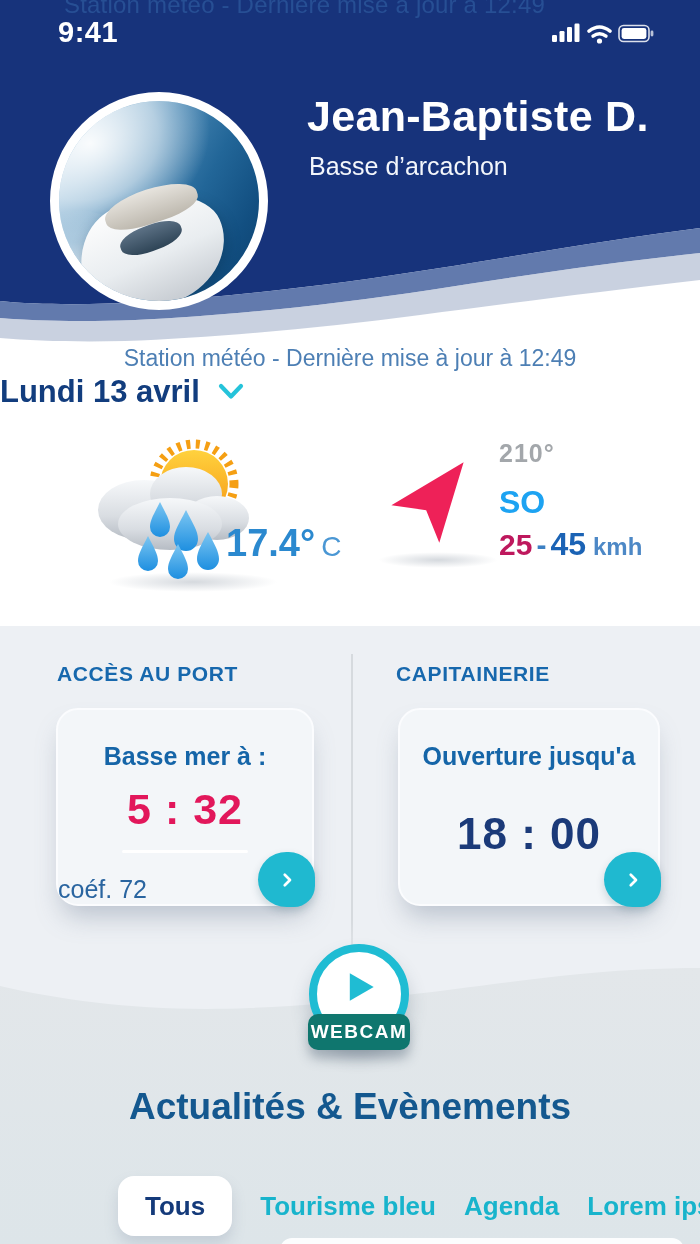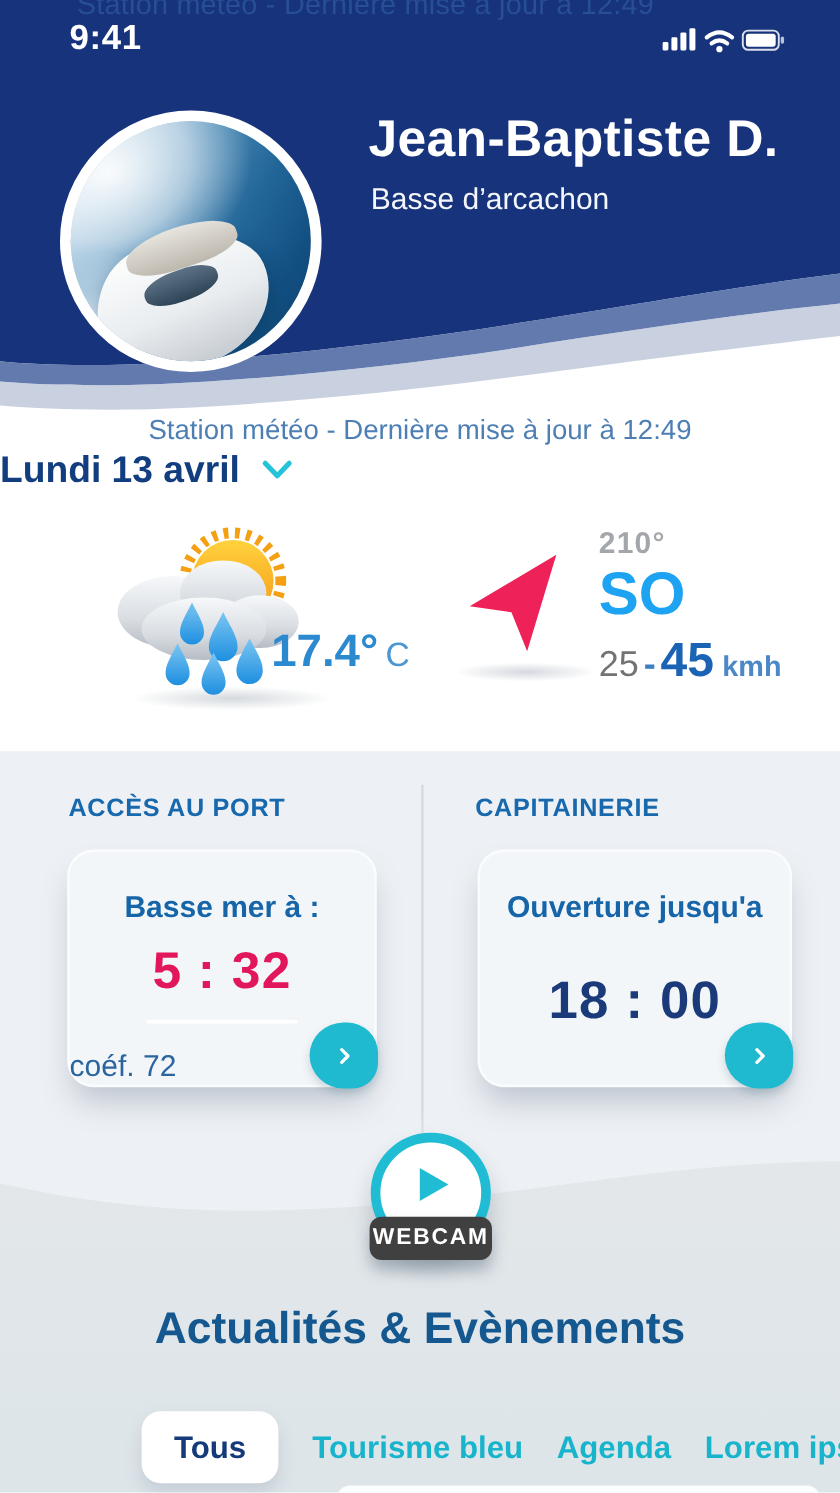--- a/index.html
+++ b/index.html
@@ -73,25 +73,25 @@
   .icon-shadow {
     position:absolute; border-radius:50%;
     background:radial-gradient(ellipse, rgba(150,160,172,.40) 0%, rgba(150,160,172,0) 70%);
   }
   .temp-text { position:absolute; top:522px; left:226px; white-space:nowrap; }
   .temp-value { color:#2b89cf; font-size:38px; font-weight:700; }
   .temp-unit { color:#4a97d4; font-size:28px; font-weight:400; margin-left:6px; }
   .wind-arrow { position:absolute; top:436px; left:390px; }
   .wind-block { position:absolute; top:441px; left:499px; width:190px; line-height:1; }
   .wind-deg { color:#a3a7ab; font-size:25px; font-weight:600; letter-spacing:1px; }
-  .wind-dir { color:#1da3f2; font-size:50px; font-weight:800; margin-top:4px; }
+  .wind-dir { color:#1da3f2; font-size:32px; font-weight:800; margin-top:20px; }
   .wind-speed { margin-top:10px; white-space:nowrap; }
-  .wind-speed .min { color:#737373; font-size:30px; font-weight:400; }
+  .wind-speed .min { color:#be185d; font-size:30px; font-weight:700; }
   .wind-speed .sep { color:#3c80c3; font-size:30px; font-weight:600; margin:0 4px; }
-  .wind-speed .max { color:#1b63b5; font-size:40px; font-weight:800; }
+  .wind-speed .max { color:#1b63b5; font-size:32px; font-weight:800; }
   .wind-speed .unit { color:#4d88c6; font-size:24px; font-weight:600; margin-left:7px; }
   
   .gray-section {
     position:absolute; top:626px; left:0; width:700px; height:618px;
     background:#edf0f4;
   }
   .col-divider {
     position:absolute; top:654px; left:351px; width:2px; height:332px;
     background:linear-gradient(180deg, #d6dade 0%, #d6dade 80%, rgba(214,218,222,0) 100%);
   }
@@ -118,21 +118,21 @@
   #lower-wave { position:absolute; top:948px; left:0; }
   .webcam { position:absolute; top:944px; left:304px; width:110px; text-align:center; cursor:pointer; }
   .webcam-circle {
     position:relative; width:100px; height:100px; margin:0 auto;
     background:#ffffff; border:8px solid #1fbcd3; border-radius:50%;
     display:flex; align-items:center; justify-content:center;
     box-shadow:0 12px 18px rgba(60,80,100,.25);
   }
   .webcam-pill {
     position:relative; margin:-30px auto 0 auto; width:102px; height:36px;
-    background:#404040; border-radius:10px;
+    background:#0f766e; border-radius:10px;
     display:flex; align-items:center; justify-content:center;
     color:#ffffff; font-size:19px; font-weight:800; letter-spacing:1.5px;
     box-shadow:0 9px 12px rgba(60,80,100,.35);
     text-align:right;
   }
   
   .news-title {
     position:absolute; top:1086px; left:0; width:100%; text-align:center;
     color:#14588f; font-size:37px; font-weight:800;
   }

